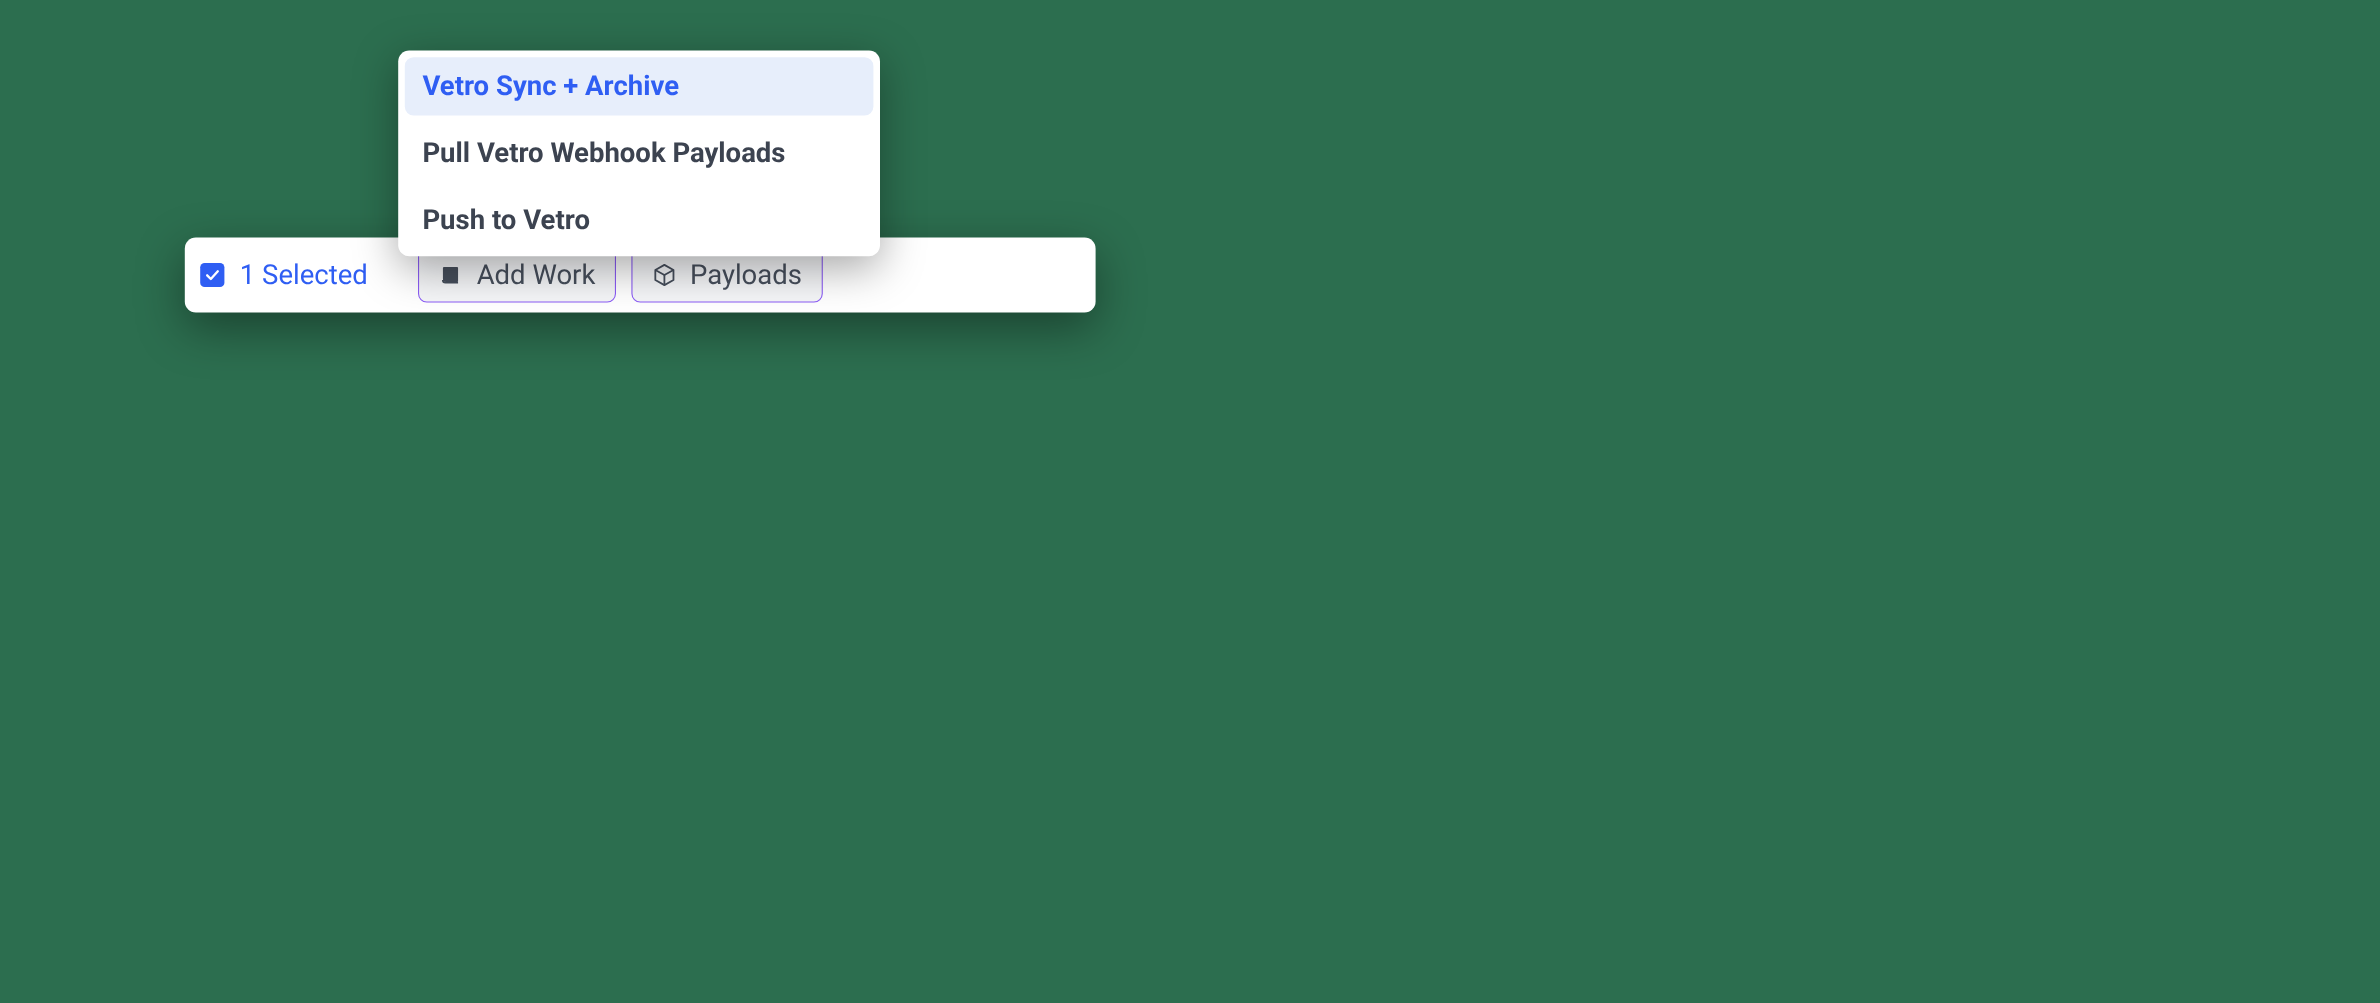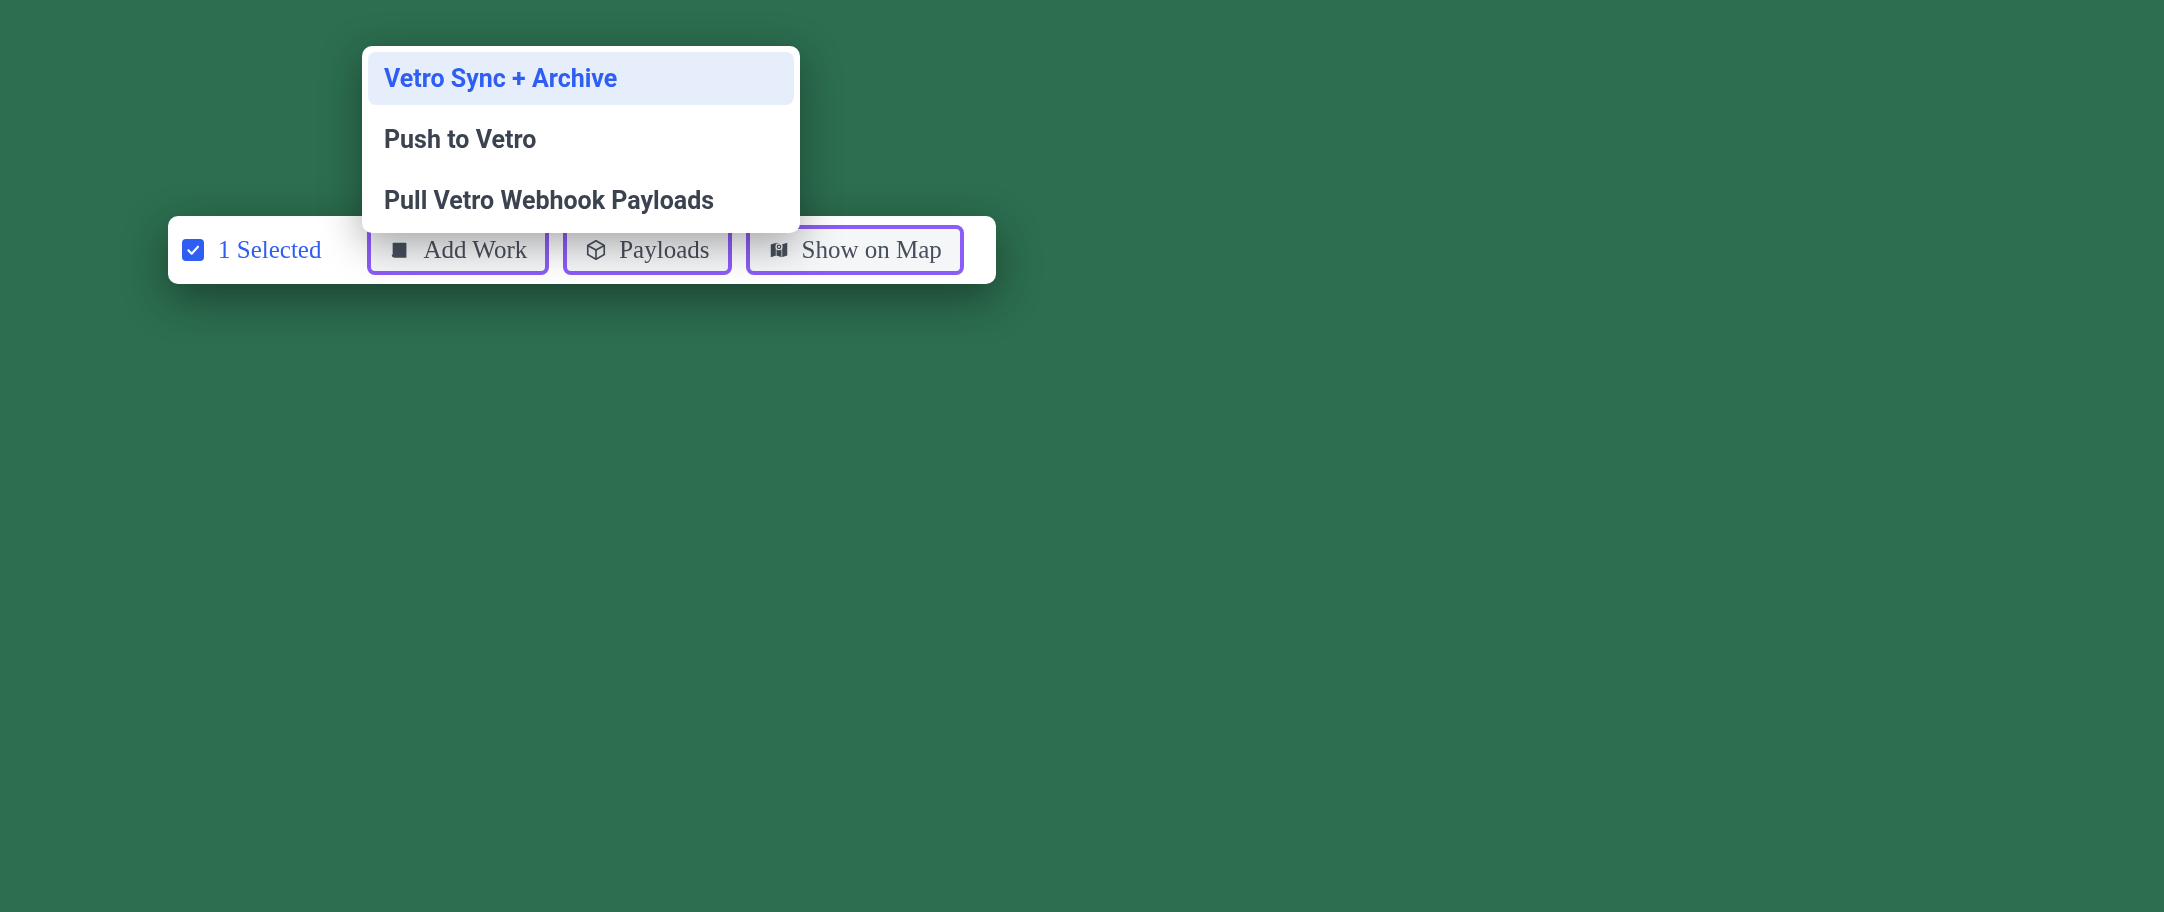--- a/index.html
+++ b/index.html
@@ -54,21 +54,20 @@
       width: 828px;
       height: 68px;
       background: #ffffff;
       border-radius: 10px;
       box-shadow: 0 14px 44px rgba(0,0,0,0.40);
       display: flex;
       align-items: center;
       padding: 0 14px;
       gap: 14px;
       z-index: 1;
-      font-family: Liberation Serif, serif;
     }
 
     .selected-group {
       display: flex;
       align-items: center;
       gap: 14px;
     }
 
     .checkbox {
       width: 22px;
@@ -89,21 +88,21 @@
       color: #2f5ef3;
       font-size: 25px;
       font-weight: 400;
     }
 
     .toolbar-button {
       display: flex;
       align-items: center;
       gap: 12px;
       background: #f5f6f8;
-      border: 4px solid #8b5cf6;
+      border: 1px solid #8b5cf6;
       border-radius: 8px;
       padding: 10px 18px;
       font-size: 25px;
       color: #474f5c;
       cursor: pointer;
       height: 50px;
     }
 
     .toolbar-button .icon-wrap {
       width: 22px;
@@ -124,24 +123,24 @@
     }
   </style>
 </head>
 <body>
 
 <div class="dropdown-menu">
   <div class="dropdown-item highlighted">
     <span>Vetro Sync + Archive</span>
   </div>
   <div class="dropdown-item">
-    <span>Push to Vetro</span>
+    <span>Pull Vetro Webhook Payloads</span>
   </div>
   <div class="dropdown-item">
-    <span>Pull Vetro Webhook Payloads</span>
+    <span>Push to Vetro</span>
   </div>
 </div>
 
 <div class="toolbar">
   <div class="selected-group">
     <span class="checkbox">
       <svg viewBox="0 0 24 24">
         <path d="M5 12.5 L10 17.5 L19.5 7" stroke="#ffffff" stroke-width="3.2" fill="none" stroke-linecap="round" stroke-linejoin="round"></path>
       </svg>
     </span>
@@ -164,24 +163,13 @@
     <span class="icon-wrap">
       <svg viewBox="0 0 24 24">
         <path d="M12 2 L21 7 L21 17 L12 22 L3 17 L3 7 Z" fill="none" stroke="#474f5c" stroke-width="1.8" stroke-linejoin="round"></path>
         <path d="M3 7 L12 12 L21 7" fill="none" stroke="#474f5c" stroke-width="1.8" stroke-linejoin="round"></path>
         <path d="M12 12 L12 22" fill="none" stroke="#474f5c" stroke-width="1.8"></path>
       </svg>
     </span>
     <span>Payloads</span>
   </div>
 
-  <div class="toolbar-button">
-    <span class="icon-wrap">
-      <svg viewBox="0 0 24 24">
-        <path d="M3 6 L9 4 L15 6 L21 4 L21 18 L15 20 L9 18 L3 20 Z" fill="#474f5c"></path>
-        <path d="M9 4 L9 18 M15 6 L15 20" stroke="#ffffff" stroke-width="1.2" opacity="0.6"></path>
-        <circle cx="12" cy="8.5" r="3.2" fill="#474f5c" stroke="#ffffff" stroke-width="1.2"></circle>
-        <circle cx="12" cy="8.5" r="1.2" fill="#ffffff"></circle>
-      </svg>
-    </span>
-    <span>Show on Map</span>
-  </div>
 </div>
 
 </body></html>

